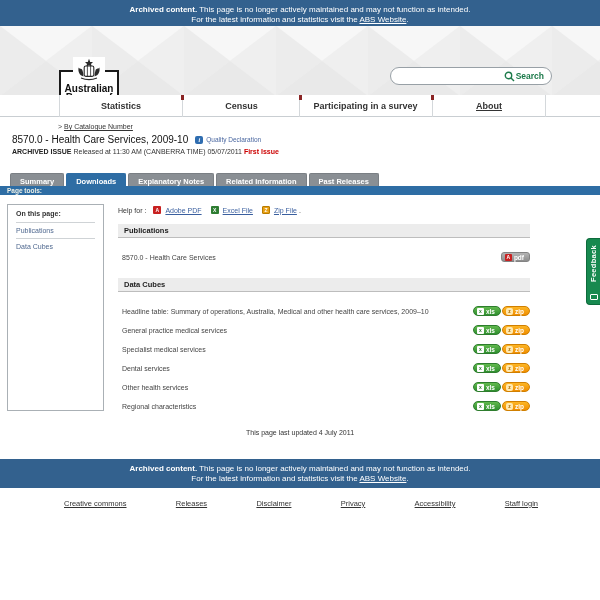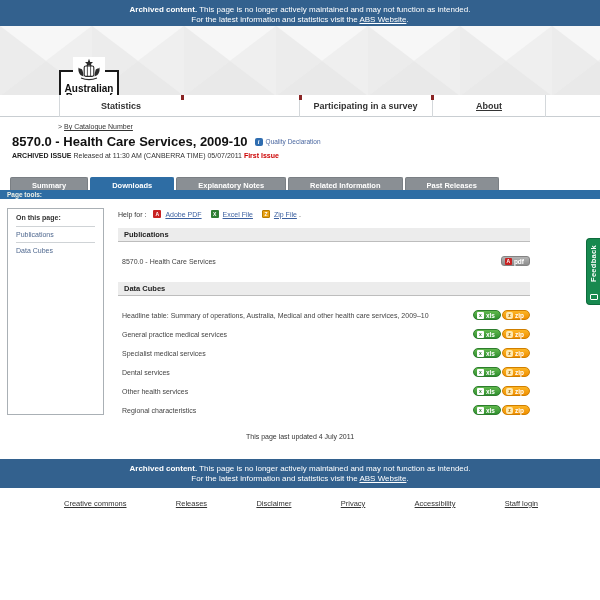--- a/index.html
+++ b/index.html
@@ -35,34 +35,34 @@
     display:flex; align-items:center; justify-content:center;
     font-size:9px; font-weight:bold; color:#333; cursor:pointer; }
   .nav-end { position:absolute; top:0; height:22px; width:0; border-left:1px solid #d4d8db; }
   .nav-accent { position:absolute; top:0; width:3px; height:5px; background:#8a2525; }
 
   
   .content { position:relative; height:342px; background:#ffffff; }
   .breadcrumb { padding:6px 0 0 58px; font-size:7px; color:#444; }
   .breadcrumb a { color:#333; text-decoration:underline; cursor:pointer; }
   .title-row { margin:4px 0 0 12px; display:flex; align-items:center; }
-  .page-title { font-size:13px; font-weight:bold; color:#111; }
+  .page-title { font-size:10px; font-weight:normal; color:#111; }
   .qd { display:flex; align-items:center; margin-left:7px; cursor:pointer; }
   .info-ic { width:8px; height:8px; background:#2f6db0; color:#fff; border-radius:2px;
     font-size:6px; font-weight:bold; font-family:"Liberation Serif",serif; font-style:italic;
     display:inline-flex; align-items:center; justify-content:center; }
   .qd span.t { font-size:6.5px; color:#4a67a0; margin-left:3px; }
   .release-line { margin:3px 0 0 12px; font-size:7px; color:#333; }
   .release-line .al { font-weight:bold; color:#222; }
   .release-line .fi { color:#cc0000; font-weight:bold; }
 
   
   .tabs { margin:18px 0 0 10px; height:13px; display:flex; }
   .tab { background:#8a8f94; color:#ffffff; font-size:7.5px; font-weight:bold;
-    padding:3px 21px 2px; margin-right:2px; border-radius:2px 2px 0 0;
+    padding:3px 9px 2px; margin-right:2px; border-radius:2px 2px 0 0;
     border:1px solid #7a7f84; border-bottom:none; cursor:pointer; white-space:nowrap; }
   .tab.active { background:#2e6da4; border-color:#2e6da4; }
   .pagetools { height:9px; background:#2e6da4; color:#eef0e6; font-size:6.5px;
     font-weight:bold; padding-left:7px; line-height:9px; }
 
   
   .cols { display:flex; margin-top:9px; }
   .sidebar { margin-left:7px; width:97px; border:1px solid #aab0b5; background:#fff;
     padding:5px 8px 2px; }
   .sidebar .sb-title { font-size:7px; font-weight:bold; color:#333; padding-bottom:5px; }
@@ -142,25 +142,38 @@
       <path d="M13 23 C8 22 6 17 7 12 C9 15 11 12 12 16 C13 19 13 21 13 23 Z" fill="#2b2b2b"></path>
       <path d="M27 23 C32 22 34 17 33 12 C31 15 29 12 28 16 C27 19 27 21 27 23 Z" fill="#2b2b2b"></path>
       <path d="M10 25 Q20 29 30 25" stroke="#2b2b2b" stroke-width="1.4" fill="none"></path>
     </svg>
     <div class="logo-box">
       <div>Australian</div>
       <div>Bureau of</div>
 
     </div>
   </div>
+  <div class="searchbox">
+    <input type="text" value="" style="">
+    <span class="search-btn">
+      <svg width="11" height="11" viewBox="0 0 11 11">
+        <circle cx="4.5" cy="4.5" r="3.2" fill="none" stroke="#1c7a4a" stroke-width="1.4"></circle>
+        <line x1="7" y1="7" x2="10" y2="10" stroke="#1c7a4a" stroke-width="1.4"></line>
+      </svg>
+      <span>Search</span>
+    </span>
+  </div>
 </div>
 
 <div class="navbar">
   <div class="nav-cell" style="left:59px; width:123px;">
       <span>Statistics</span>
+    </div>
+  <div class="nav-cell" style="left:182px; width:118px;">
+      <span>Census</span>
     </div>
   <div class="nav-cell" style="left:299px; width:132px;">
       <span>Participating in a survey</span>
     </div>
   <div class="nav-cell" style="left:432px; width:113px;text-decoration:underline;">
       <span>About</span>
     </div>
   <div class="nav-end" style="left:545px;"></div>
   <div class="nav-accent" style="left:181px;"></div>
   <div class="nav-accent" style="left:299px;"></div>

